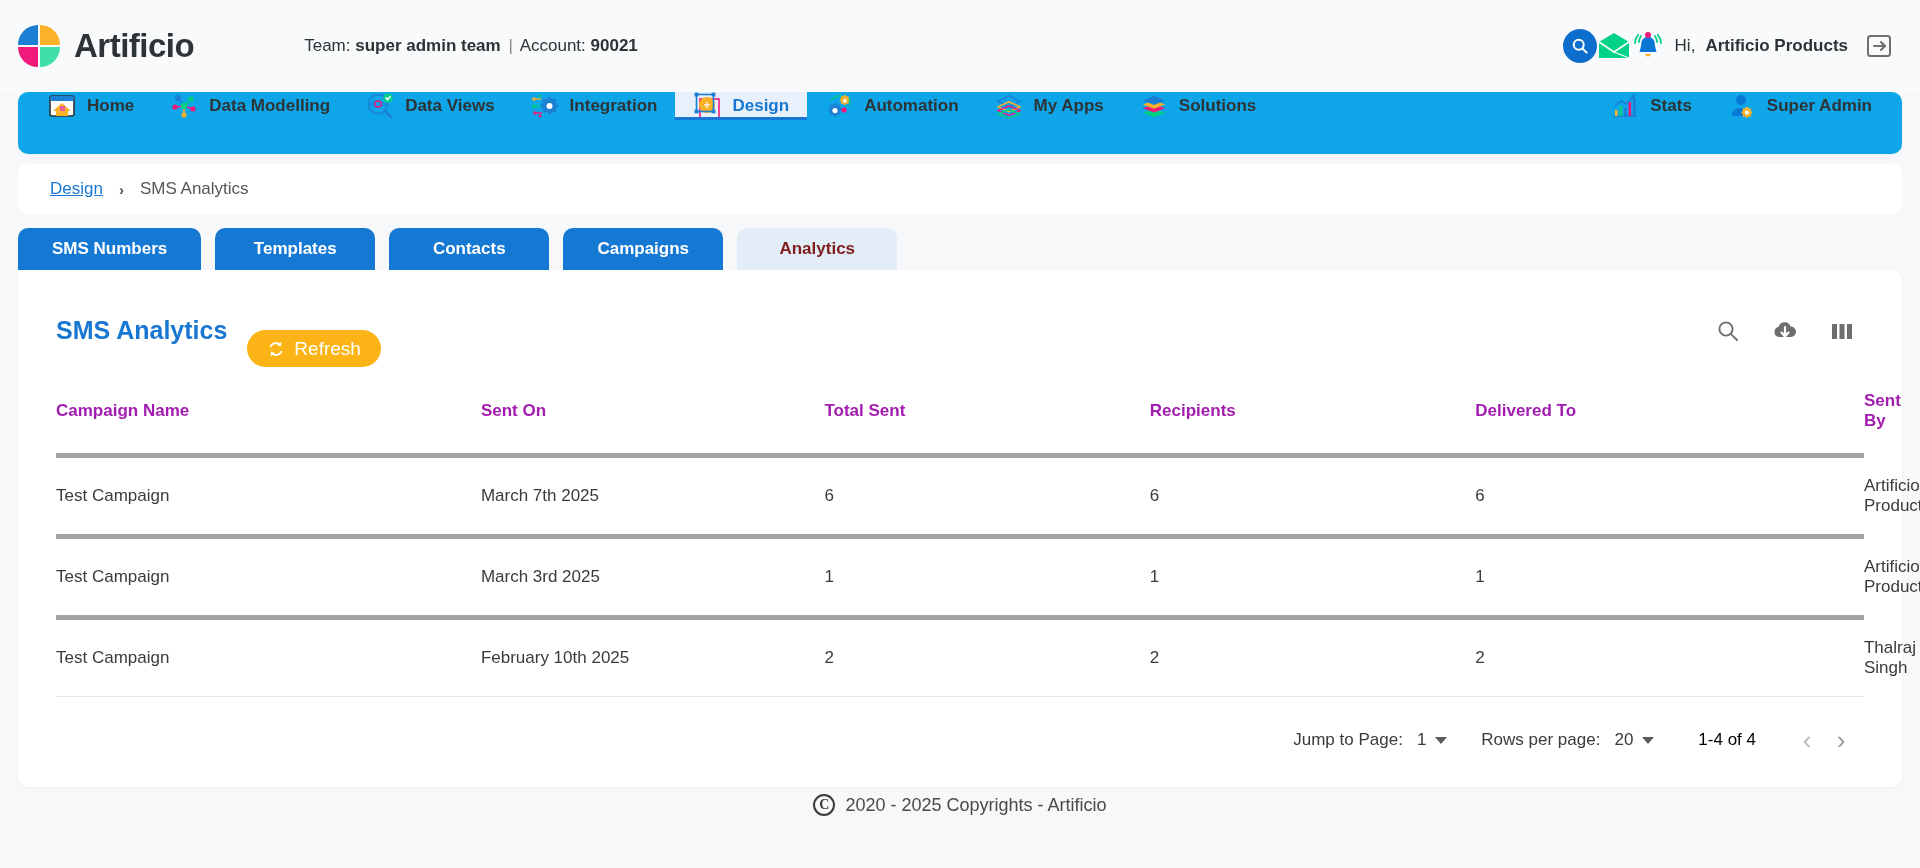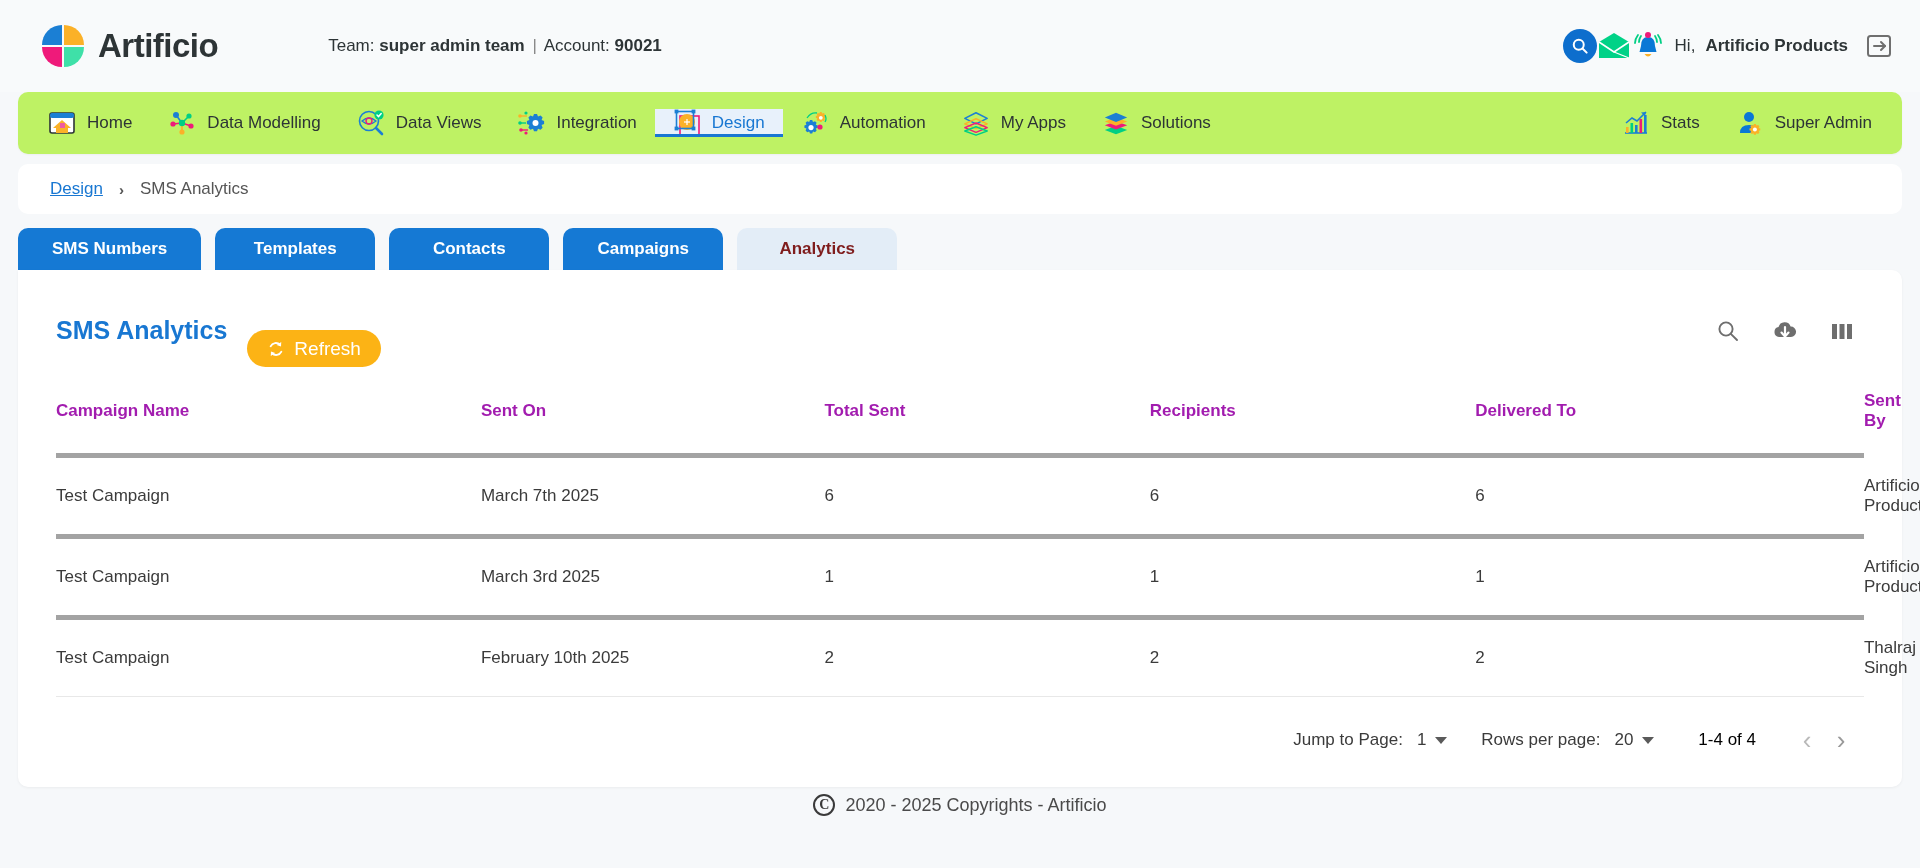--- a/index.html
+++ b/index.html
@@ -23,21 +23,21 @@
     flex-direction: column;
   }
 
   
   .topbar {
     height: 92px;
     flex: 0 0 92px;
     background: #f8fafb;
     display: flex;
     align-items: center;
-    padding: 0 28px 0 42px;
+    padding: 0 28px 0 18px;
     position: relative;
   }
 
   .brand {
     display: flex;
     align-items: center;
     gap: 14px;
   }
   .brand-logo {
     width: 42px; height: 42px;
@@ -91,27 +91,28 @@
     gap: 10px;
     white-space: nowrap;
     margin-left: 10px;
   }
   .greeting b { font-weight: bold; }
 
   
   .navbar {
     height: 62px;
     flex: 0 0 62px;
-    background: #bef264;
+    background: #0ea5e9;
     border-radius: 10px;
     margin: 0 18px;
     display: flex;
-    align-items: center;
+    align-items: flex-start;
     padding: 0 12px;
     box-shadow: 0 1px 2px rgba(0,0,0,0.04);
+    font-weight: bold;
   }
   .nav-item {
     display: flex;
     align-items: center;
     gap: 11px;
     padding: 0 18px;
     font-size: 17px;
     color: #2d3436;
     cursor: pointer;
     position: relative;

